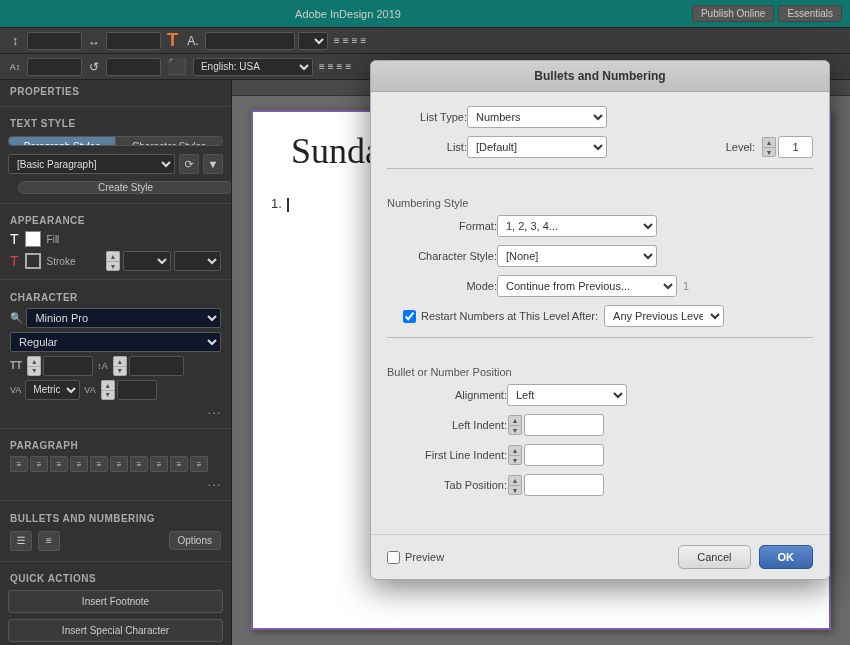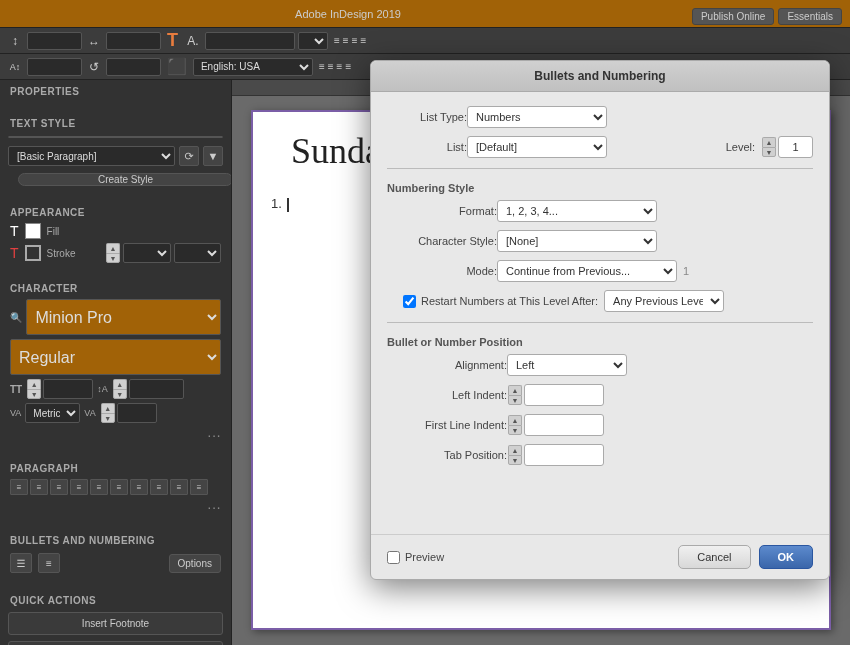--- a/index.html
+++ b/index.html
@@ -9,24 +9,24 @@
       background: #b0b0b0;
       width: 850px;
       height: 645px;
       overflow: hidden;
       display: flex;
       flex-direction: column;
     }
 
     
     .top-toolbar {
-      background: #a16207;
+      background: #0f766e;
       height: 28px;
       display: flex;
-      align-items: flex-start;
+      align-items: center;
       padding: 8px 8px;
       gap: 4px;
       border-bottom: 1px solid #222;
       flex-shrink: 0;
     }
     .toolbar-title {
       color: #ccc;
       font-size: 11px;
       flex: 1;
       text-align: center;
@@ -196,25 +196,25 @@
     }
 
     .select-row {
       display: flex;
       align-items: center;
       padding: 2px 10px;
       gap: 4px;
     }
     .full-select {
       flex: 1;
-      background: #a16207;
+      background: #0f172a;
       border: 1px solid #555;
       color: #ddd;
-      font-size: 16px;
-      height: 36px;
+      font-size: 11px;
+      height: 20px;
       padding: 0 4px;
       border-radius: 2px;
     }
 
     .char-row {
       display: flex;
       align-items: center;
       padding: 2px 10px;
       gap: 4px;
     }
@@ -437,22 +437,22 @@
       cursor: pointer;
     }
     .dialog-select.w140 { width: 140px; }
     .dialog-select.w160 { width: 160px; }
     .dialog-select.w120 { width: 120px; }
     .dialog-select.w180 { width: 180px; }
 
     .dialog-section-title {
       color: #555;
       font-size: 11px;
-      font-weight: 700;
-      margin: 13px 0 6px 0;
+      font-weight: 400;
+      margin: 28px 0 6px 0;
     }
 
     .number-input-highlighted {
       background: #fff;
       border: 2px solid #4a7fd4;
       border-radius: 3px;
       font-size: 11px;
       height: 22px;
       padding: 0 4px;
       color: #333;

